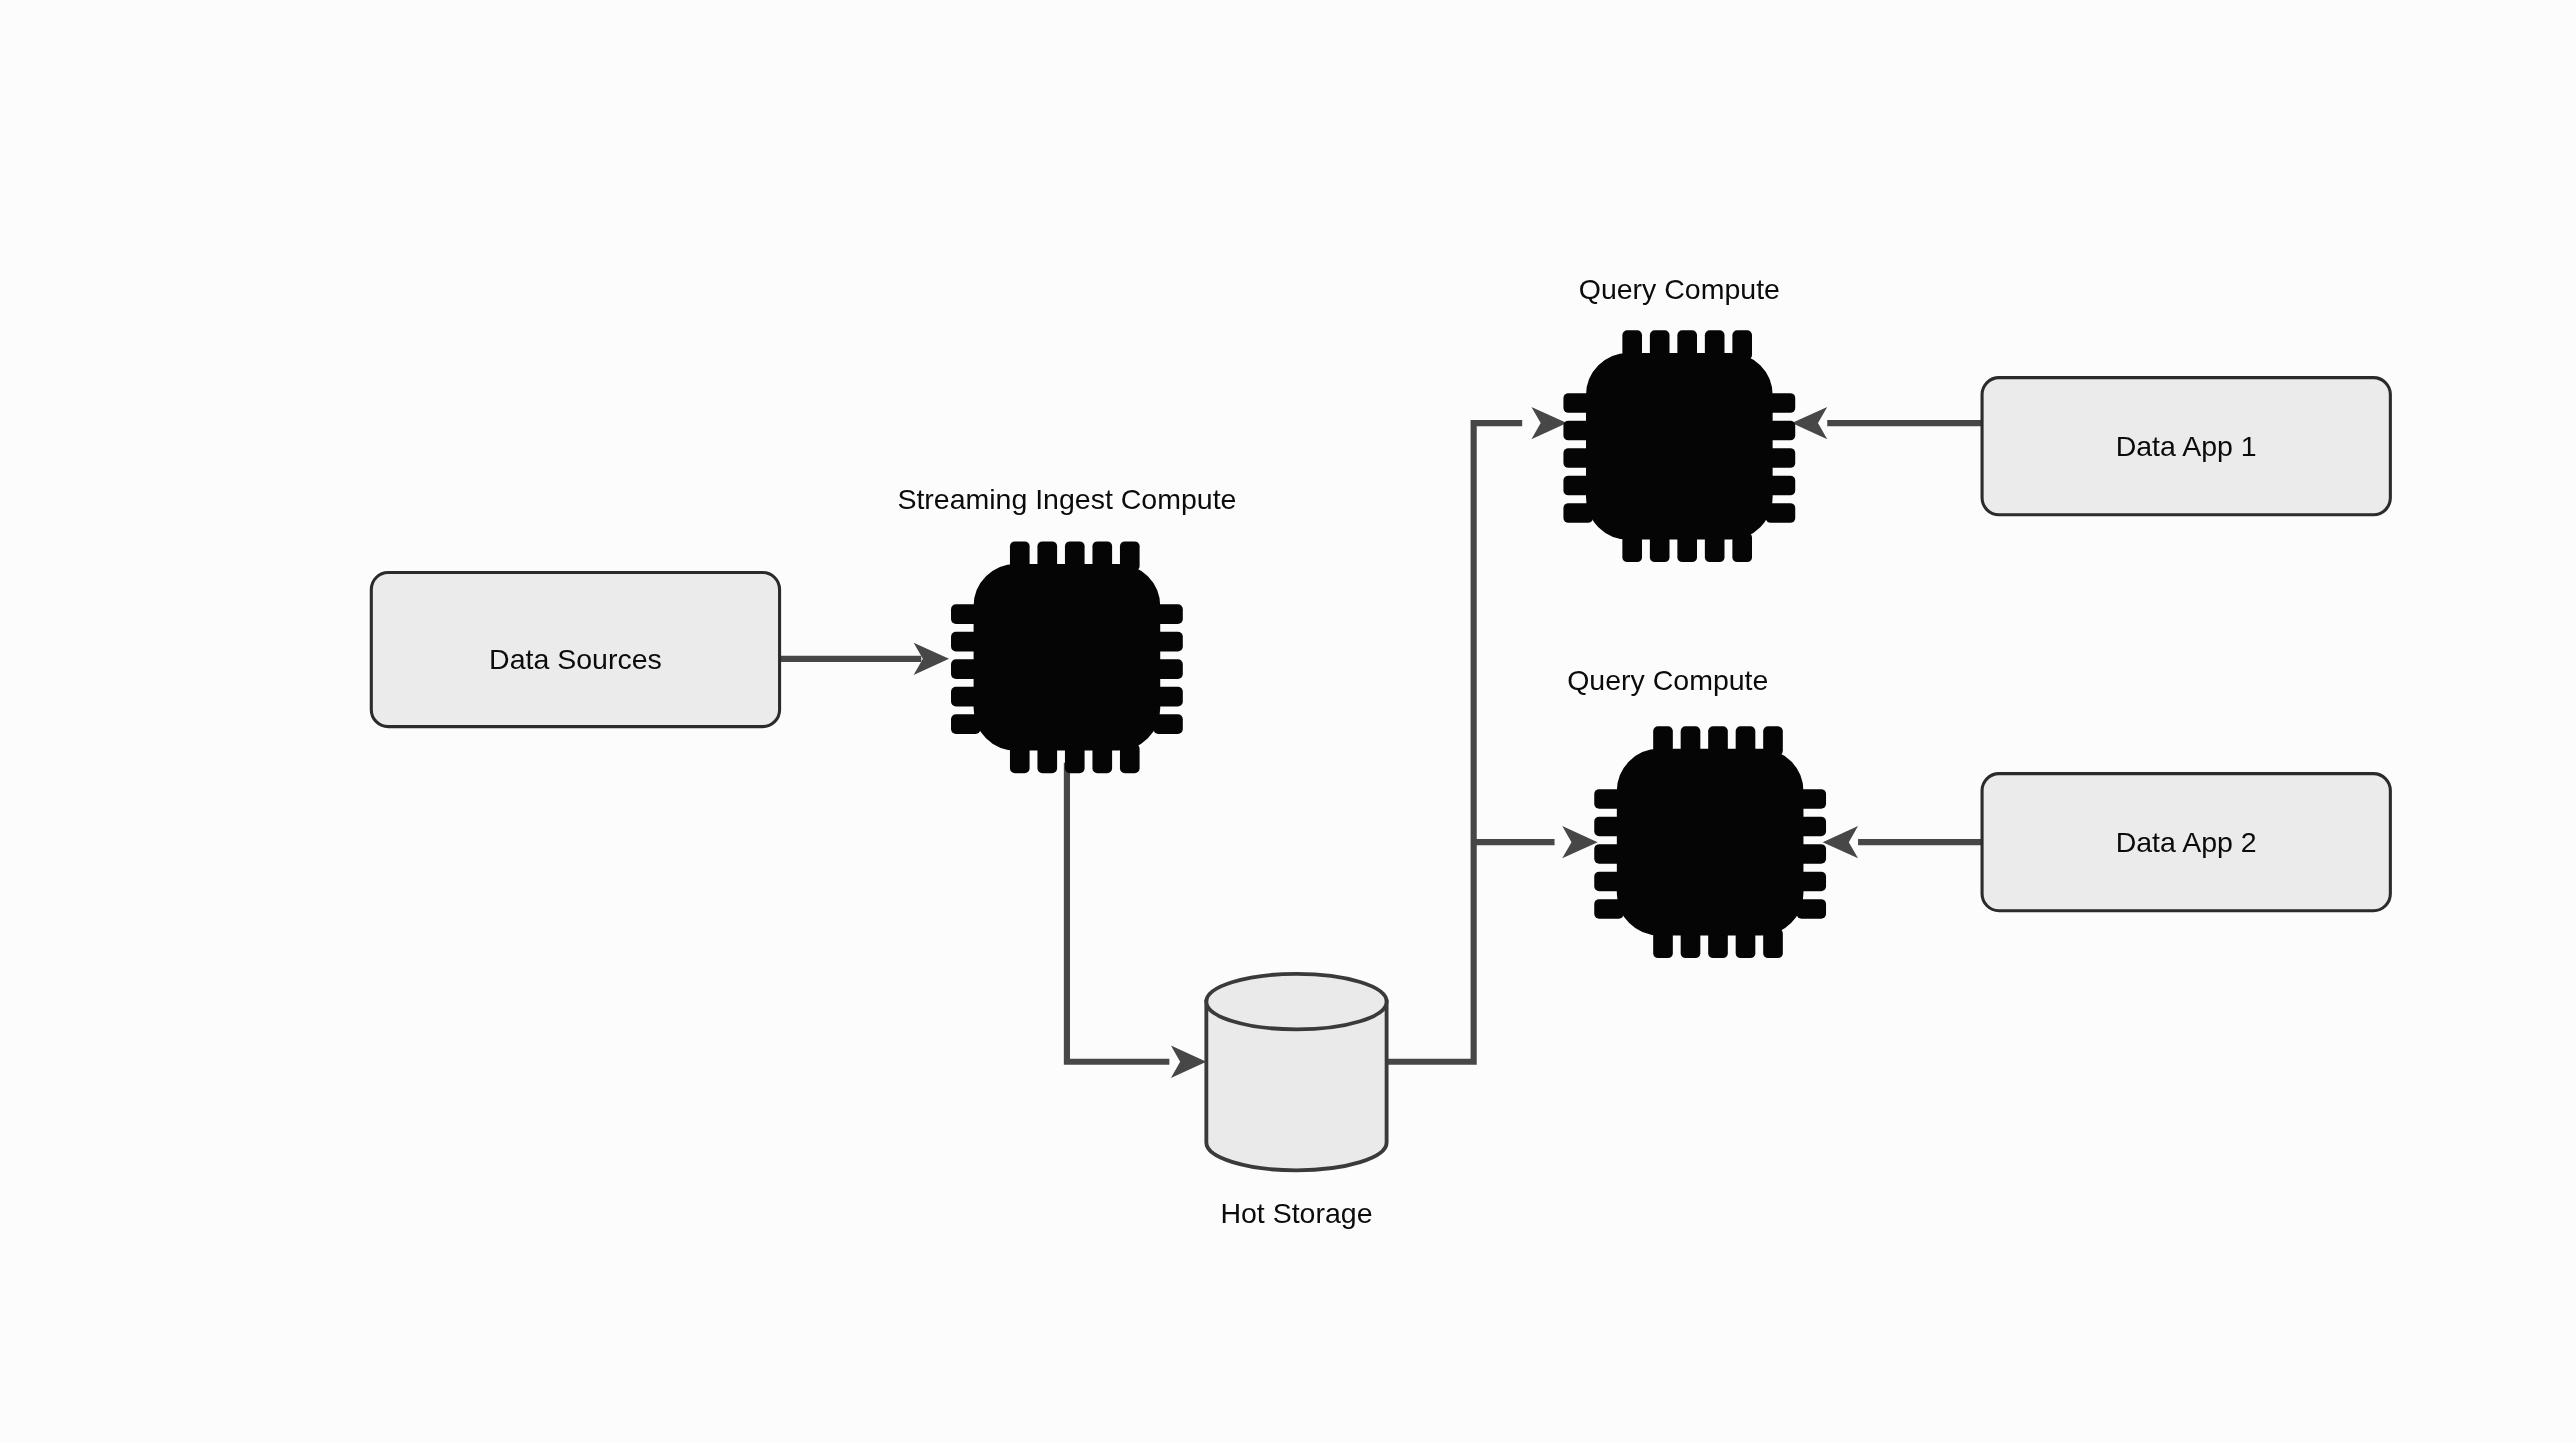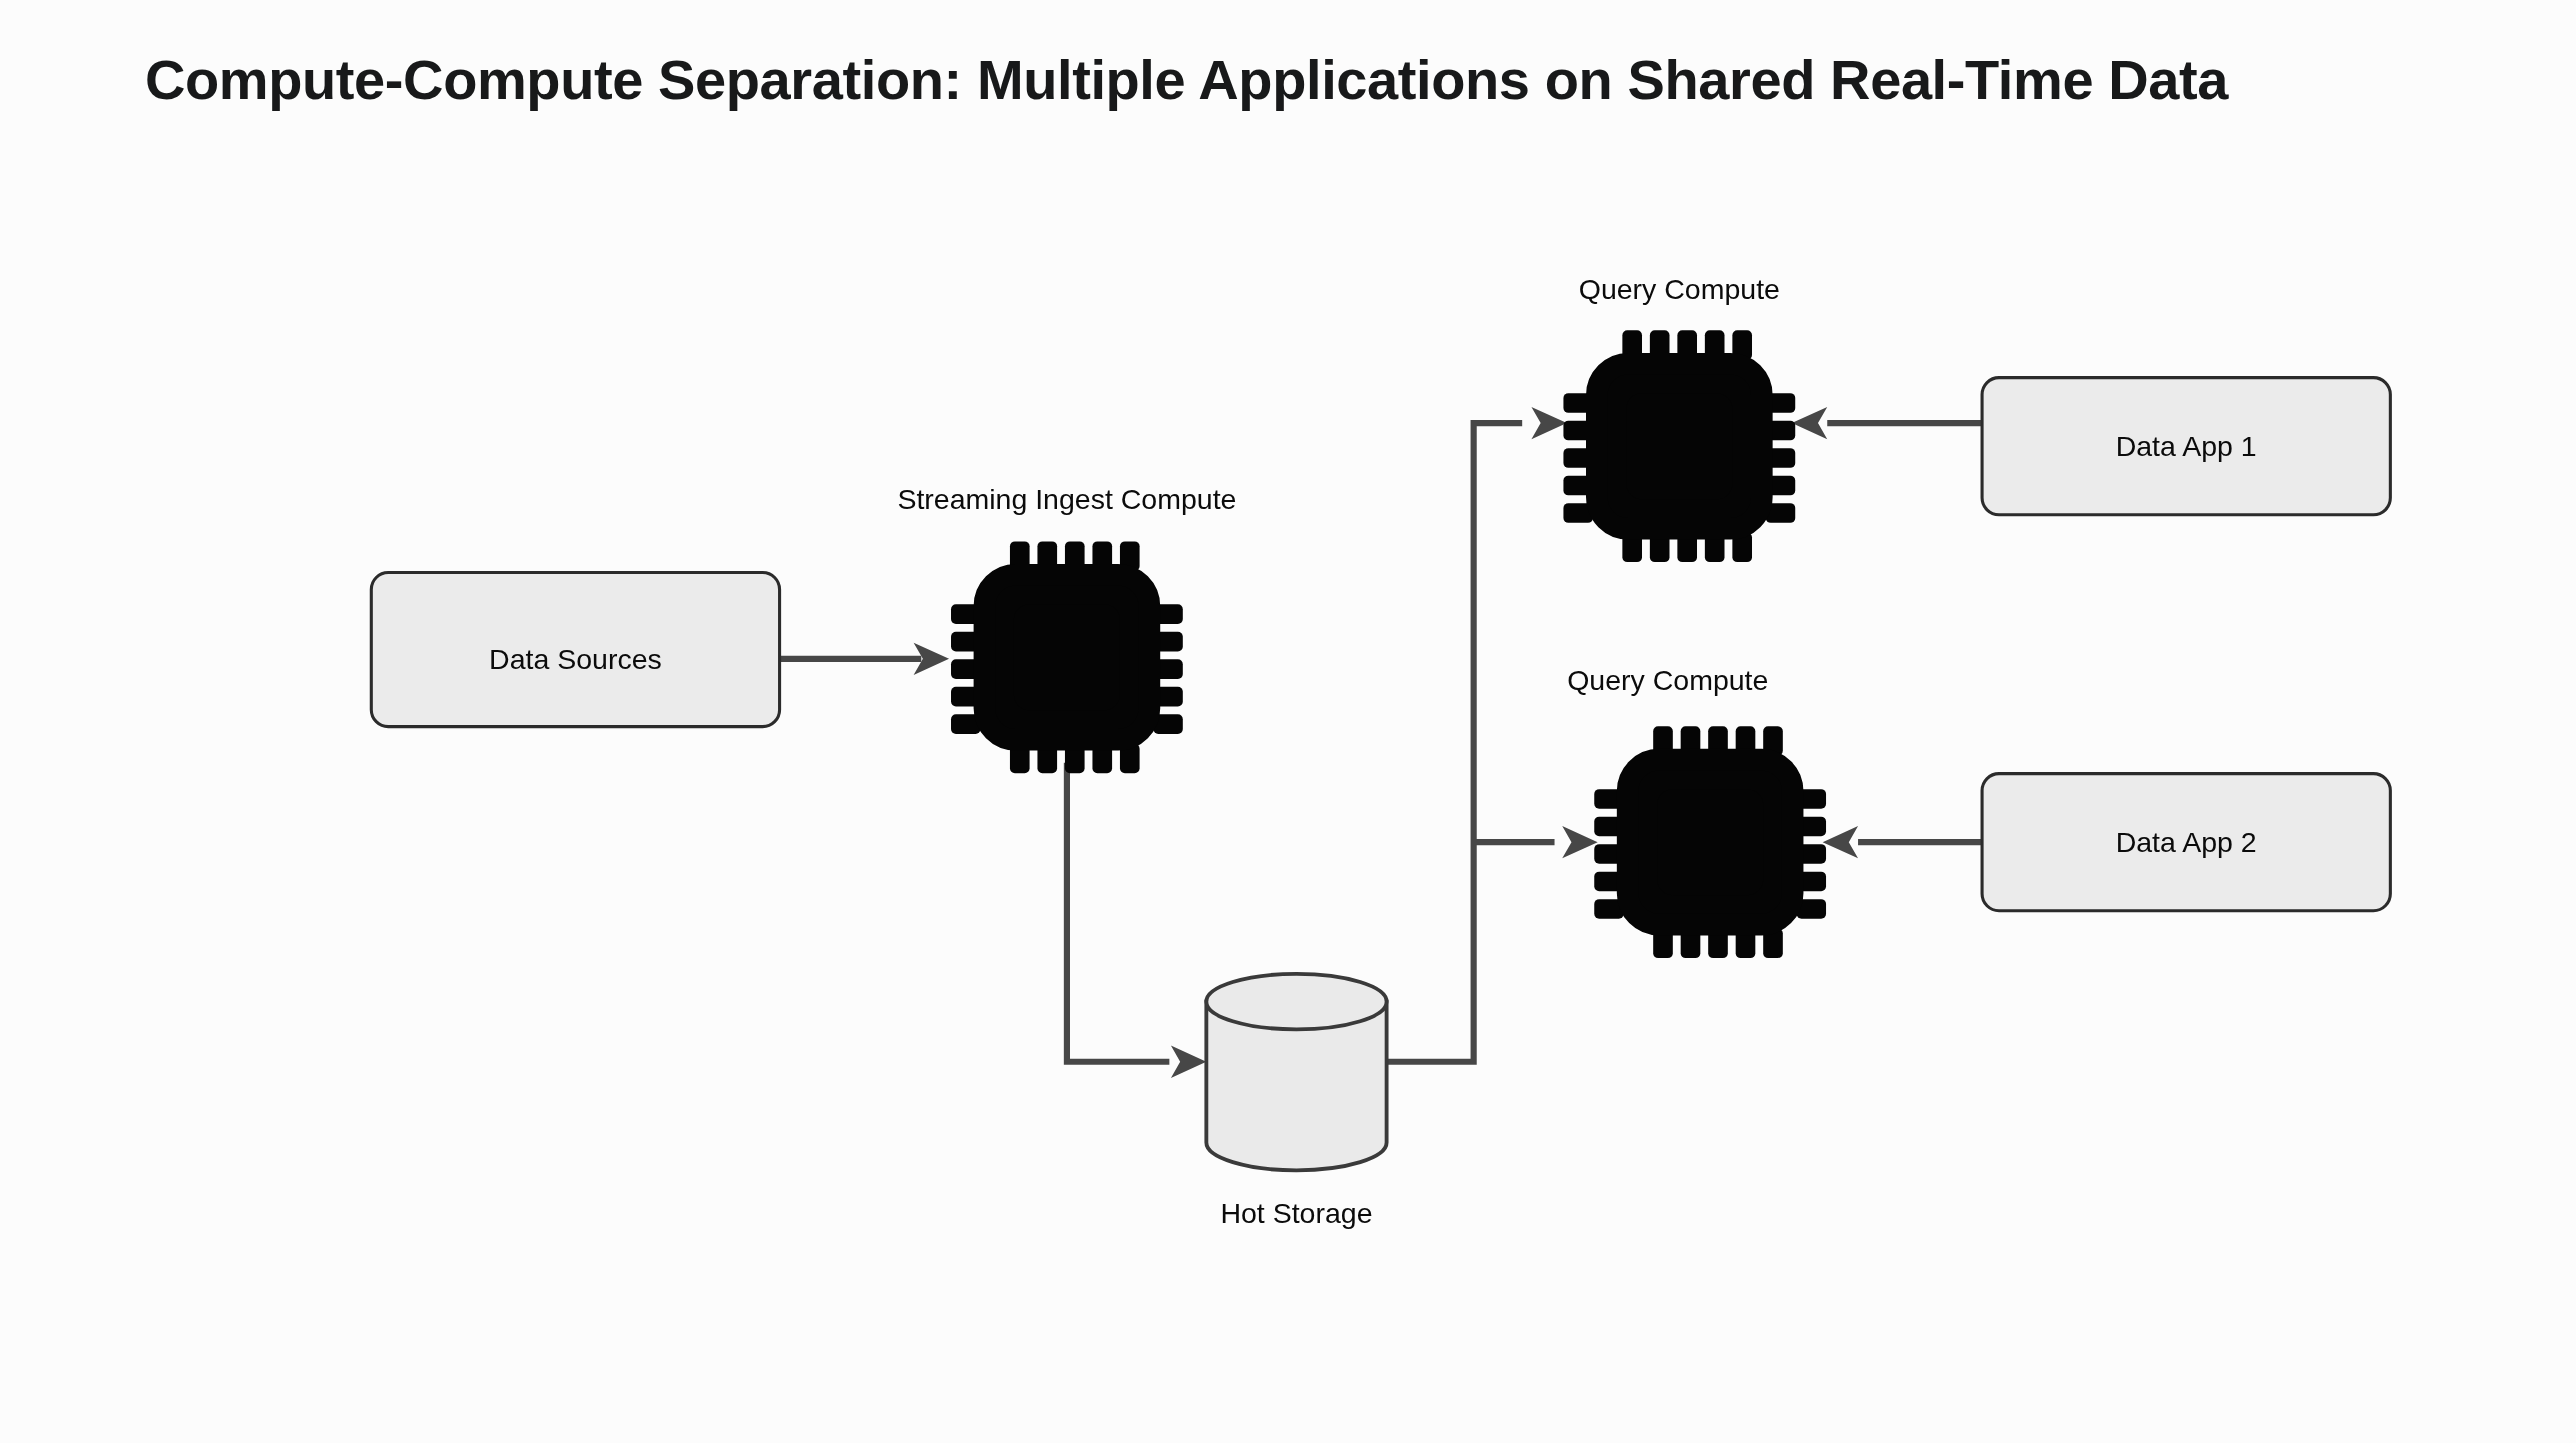--- a/index.html
+++ b/index.html
@@ -63,21 +63,20 @@
   }
   .chip-part {
     fill: #050505;
   }
 </style>
 </head>
 <body>
 
 <div id="canvas" style="background: rgb(252, 252, 252);">
 
-  <div id="title" style="color: rgb(24, 25, 26);">Compute-Compute Separation: Multiple Applications on Shared Real-Time Data</div>
 
   <svg id="diagram" width="2576" height="1444" viewBox="0 0 3344 1874">
 
     <defs>
 
       <g id="ah-right">
         <path class="arrow-head" d="M 0,0 L -46,-21 L -34,0 L -46,21 Z" fill="#474747"></path>
       </g>
       <g id="ah-left">
         <path class="arrow-head" d="M 0,0 L 46,-21 L 34,0 L 46,21 Z" fill="#474747"></path>

